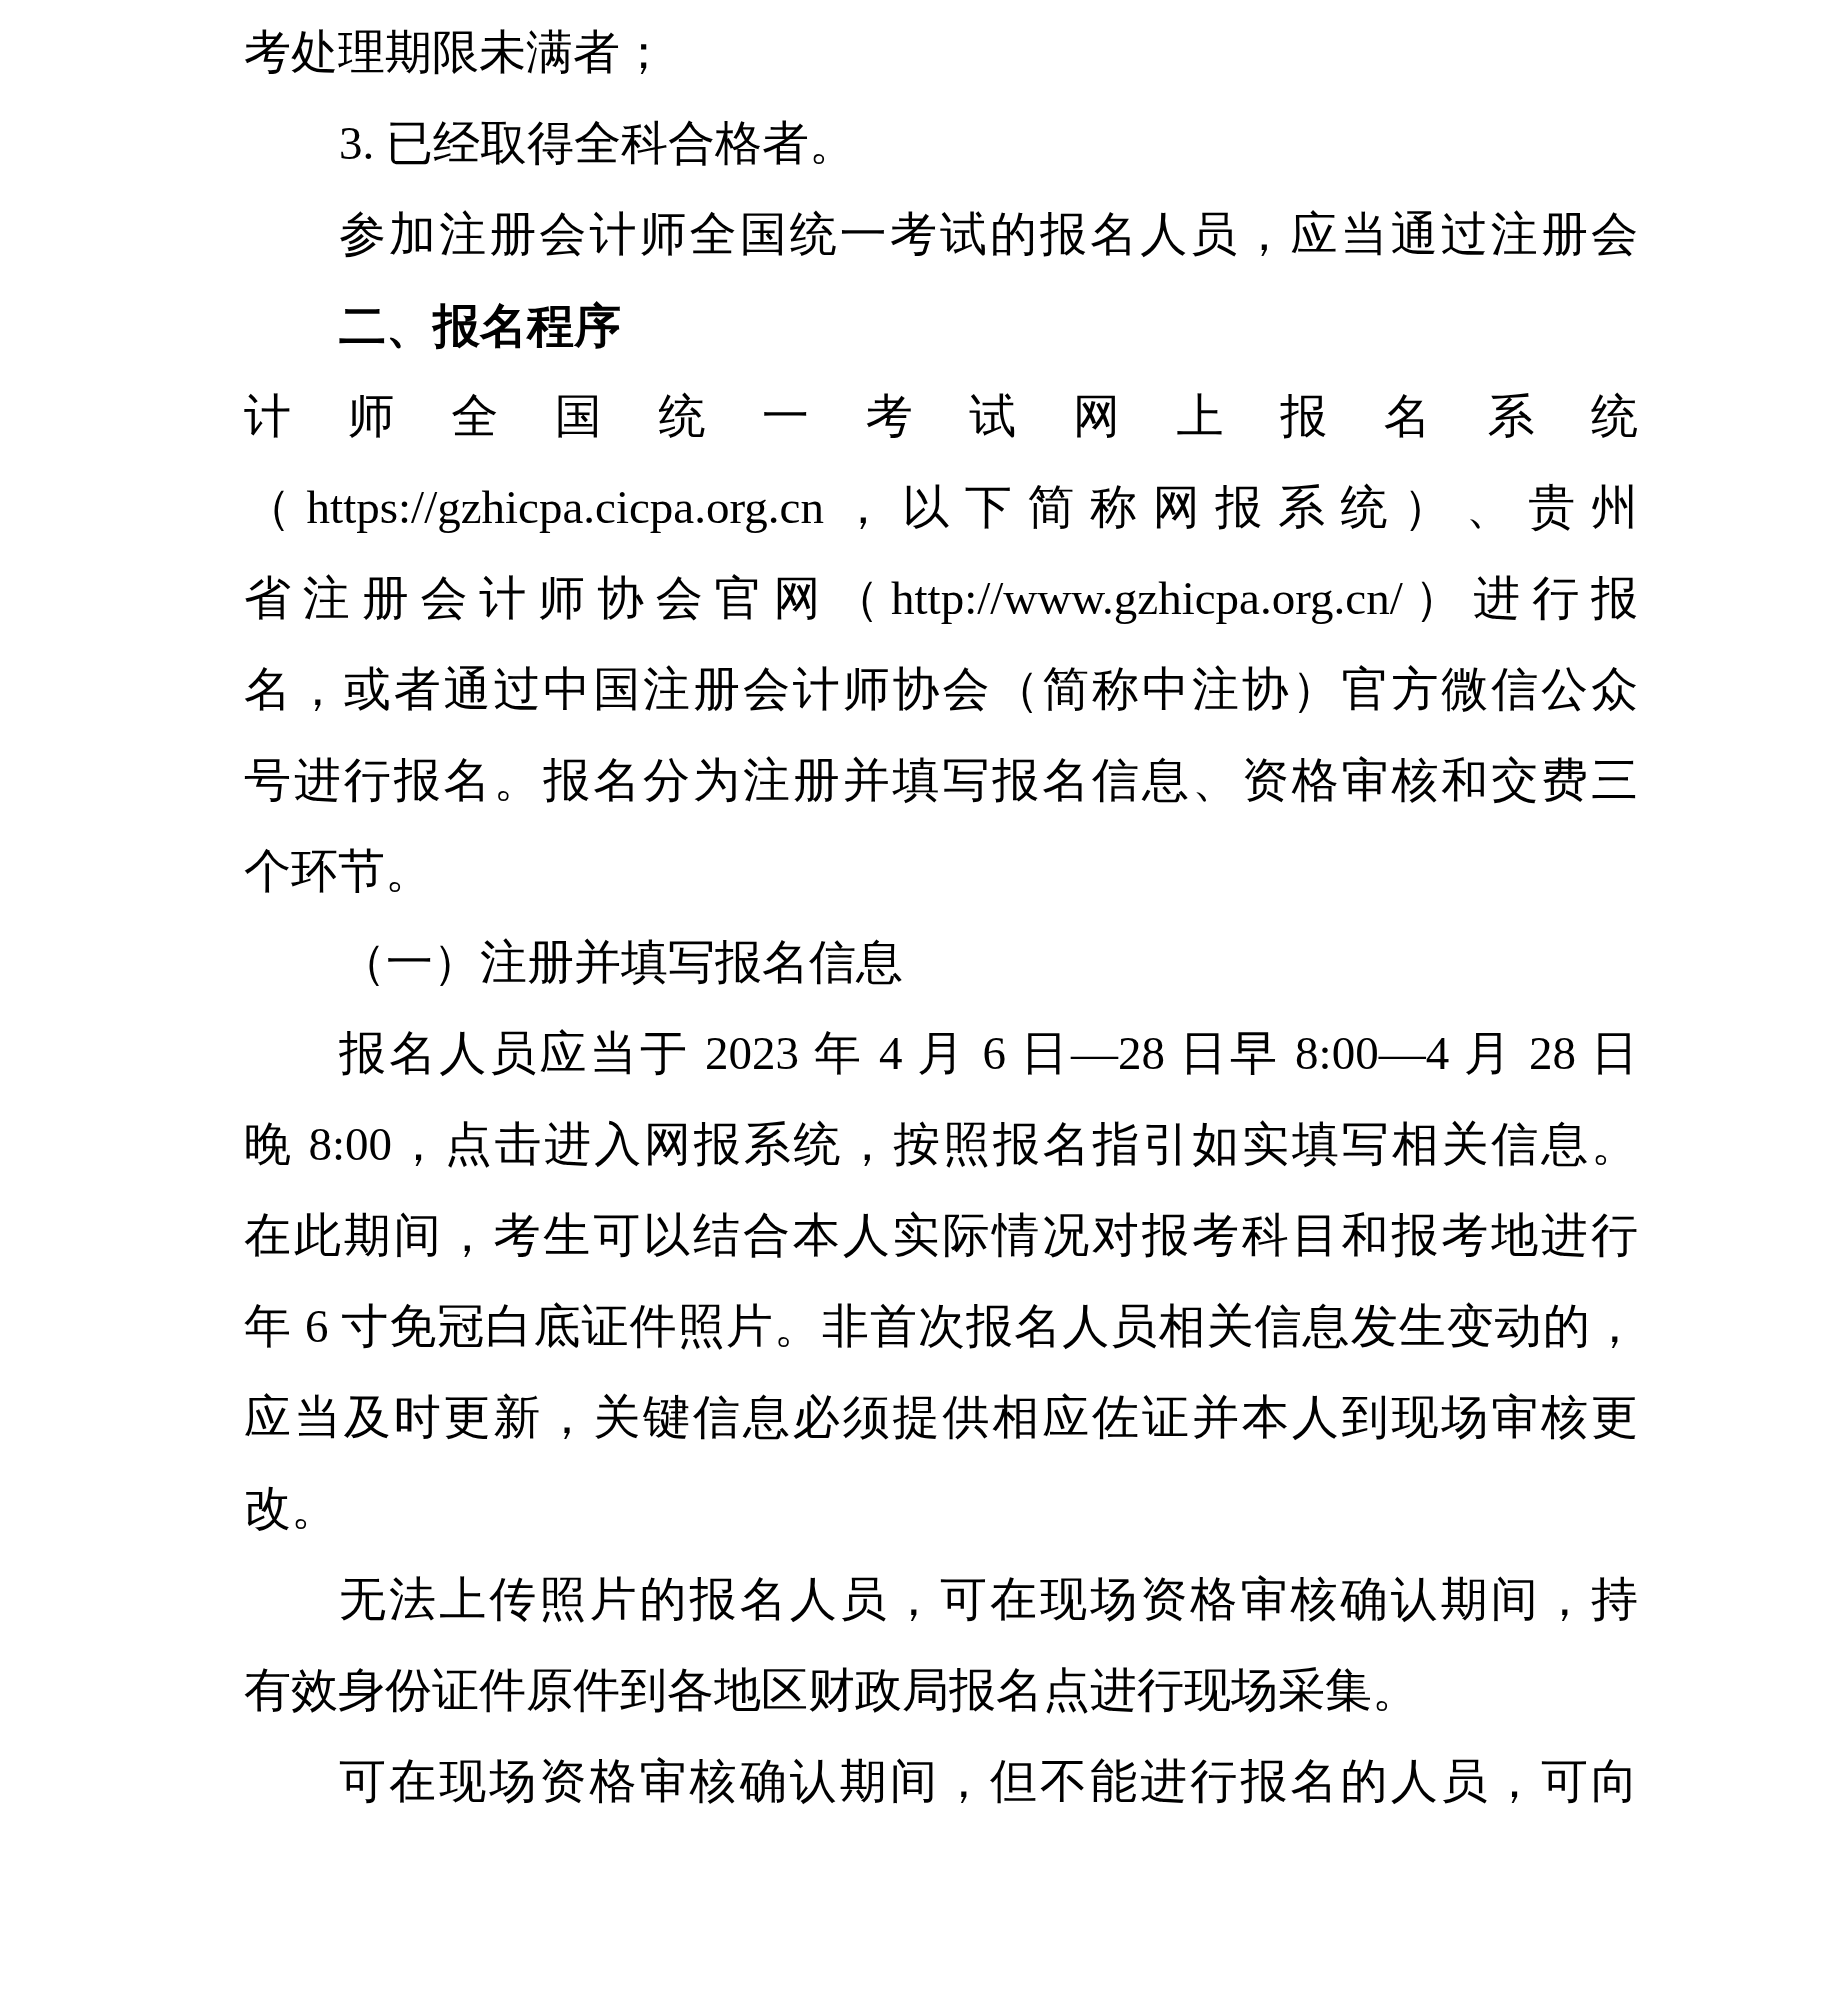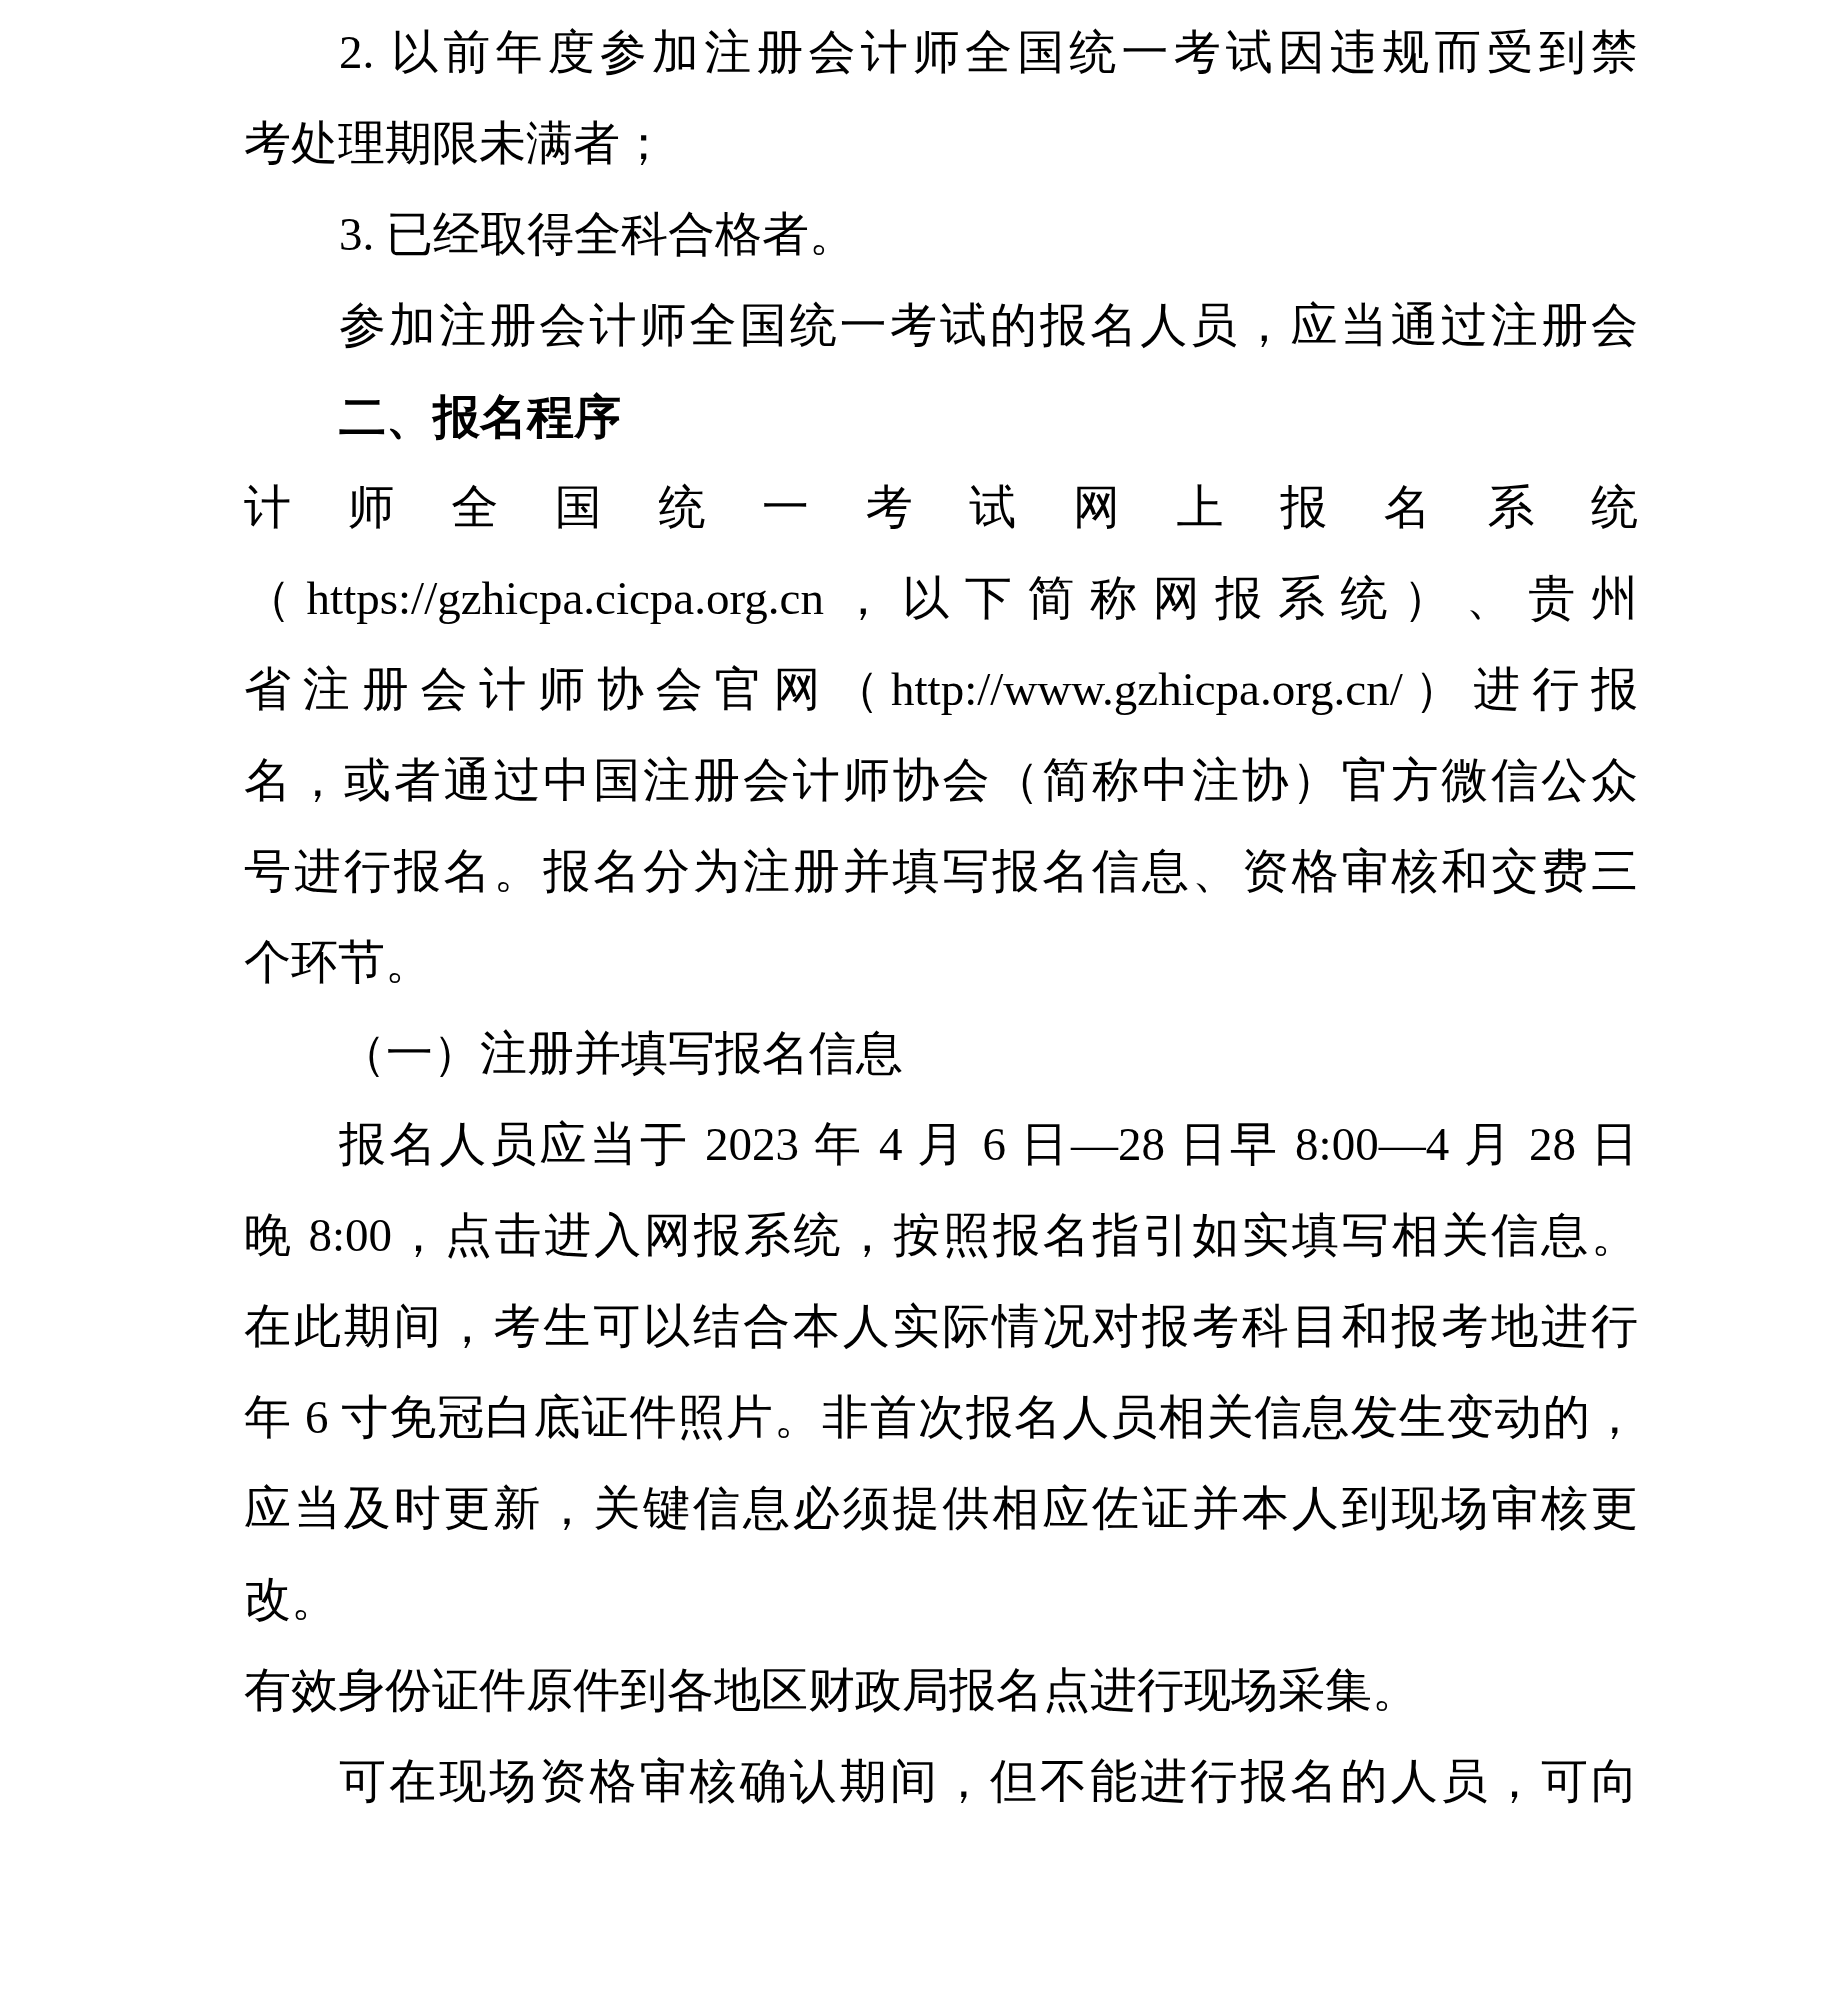--- a/index.html
+++ b/index.html
@@ -40,34 +40,34 @@
   }
   .line.heading {
     font-family: "Liberation Sans", "DejaVu Sans", sans-serif;
     font-weight: bold;
   }
 </style>
 </head>
 <body>
 
 <div class="page">
-  <p class="line indent justify">2. 以前年度参加注册会计师全国统一考试因违规而受到禁</p>
   <p class="line">考处理期限未满者；</p>
   <p class="line indent">3. 已经取得全科合格者。</p>
   <p class="line indent justify">参加注册会计师全国统一考试的报名人员，应当通过注册会</p>
   <p class="line indent heading">二、报名程序</p>
   <p class="line justify">计师全国统一考试网上报名系统</p>
   <p class="line justify">（https://gzhicpa.cicpa.org.cn，以下简称网报系统）、贵州</p>
   <p class="line justify">省注册会计师协会官网（http://www.gzhicpa.org.cn/）进行报</p>
   <p class="line justify">名，或者通过中国注册会计师协会（简称中注协）官方微信公众</p>
   <p class="line justify">号进行报名。报名分为注册并填写报名信息、资格审核和交费三</p>
   <p class="line">个环节。</p>
   <p class="line indent">（一）注册并填写报名信息</p>
   <p class="line indent justify">报名人员应当于 2023 年 4 月 6 日—28 日早 8:00—4 月 28 日</p>
   <p class="line justify">晚 8:00，点击进入网报系统，按照报名指引如实填写相关信息。</p>
   <p class="line justify">在此期间，考生可以结合本人实际情况对报考科目和报考地进行</p>
   <p class="line justify">年 6 寸免冠白底证件照片。非首次报名人员相关信息发生变动的，</p>
   <p class="line justify">应当及时更新，关键信息必须提供相应佐证并本人到现场审核更</p>
   <p class="line">改。</p>
+  <p class="line indent justify">无法上传照片的报名人员，可在现场资格审核确认期间，持</p>
   <p class="line">有效身份证件原件到各地区财政局报名点进行现场采集。</p>
   <p class="line indent justify">可在现场资格审核确认期间，但不能进行报名的人员，可向</p>
 </div>
 
 
 </body></html>

